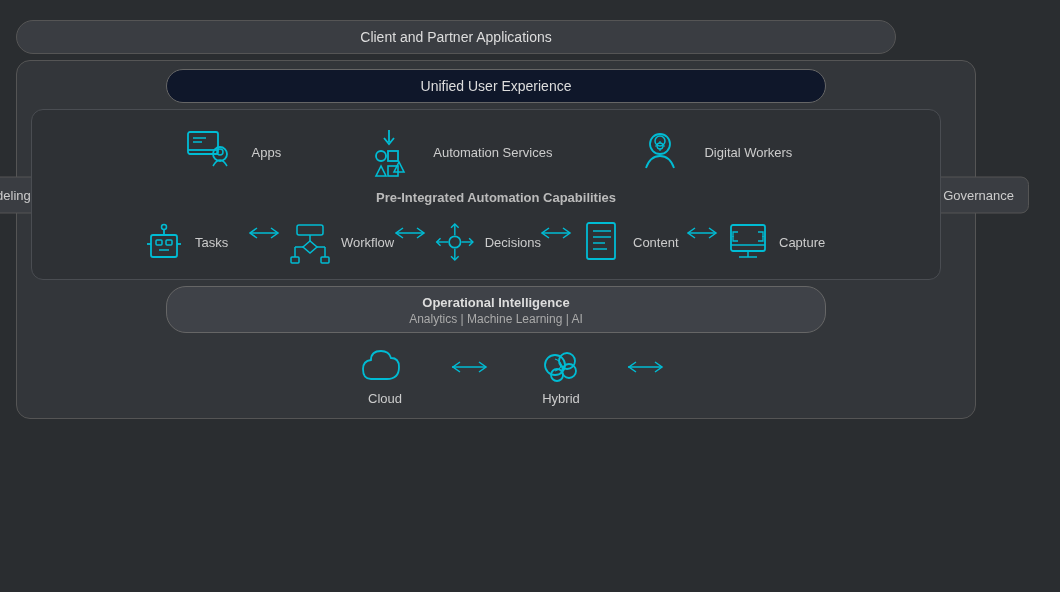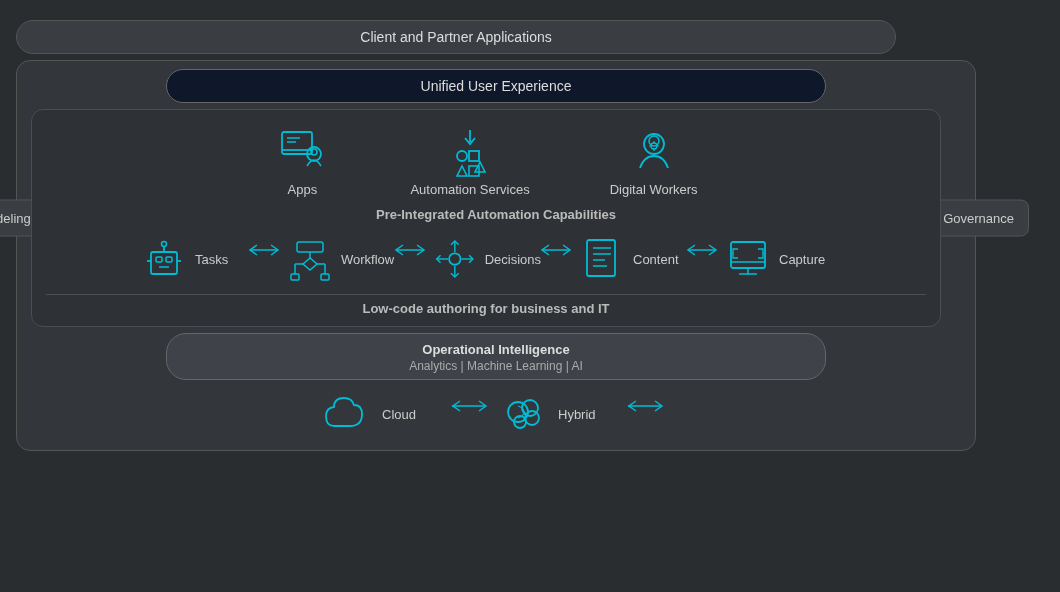--- a/index.html
+++ b/index.html
@@ -98,23 +98,23 @@
     .top-icons-row {
       display: flex;
       align-items: flex-end;
       justify-content: center;
       gap: 80px;
       padding: 4px 0 0 0;
     }
 
     .icon-item {
       display: flex;
-      flex-direction: column;
-      align-items: center;
-      gap: 2px;
+      flex-direction: row;
+      align-items: center;
+      gap: 16px;
     }
 
     .icon-item svg {
       width: 56px;
       height: 56px;
     }
 
     .icon-label {
       font-size: 13px;
       color: #ccc;
@@ -209,23 +209,22 @@
     .deployment-row {
       display: flex;
       align-items: center;
       justify-content: center;
       gap: 0;
       padding: 4px 0 2px 0;
     }
 
     .deploy-item {
       display: flex;
-      flex-direction: row;
-      align-items: center;
-      gap: 6px;
+      flex-direction: column;
+      align-items: center;
       width: 130px;
     }
 
     .deploy-item svg {
       width: 56px;
       height: 48px;
     }
 
     .deploy-label {
       font-size: 13px;
@@ -426,23 +425,20 @@
               <polyline points="15,15 10,15 10,20" stroke="#00bcd4" stroke-width="1.3" fill="none"></polyline>
               <polyline points="35,15 40,15 40,20" stroke="#00bcd4" stroke-width="1.3" fill="none"></polyline>
               <polyline points="15,24 10,24 10,19" stroke="#00bcd4" stroke-width="1.3" fill="none"></polyline>
               <polyline points="35,24 40,24 40,19" stroke="#00bcd4" stroke-width="1.3" fill="none"></polyline>
             </svg>
             <span class="auto-label">Capture</span>
           </div>
 
         </div>
 
-        <div class="lowcode-bar">
-          <span style="font-weight:bold; color:#bbb;">Low-code authoring for business and IT</span>
-        </div>
 
       </div>
     </div>
 
     <div class="ops-intel-bar">
       <div style="font-weight:bold;">Operational Intelligence</div>
       <div class="ops-sub">Analytics  |  Machine Learning  |  AI</div>
     </div>
 
     <div class="deployment-row">

